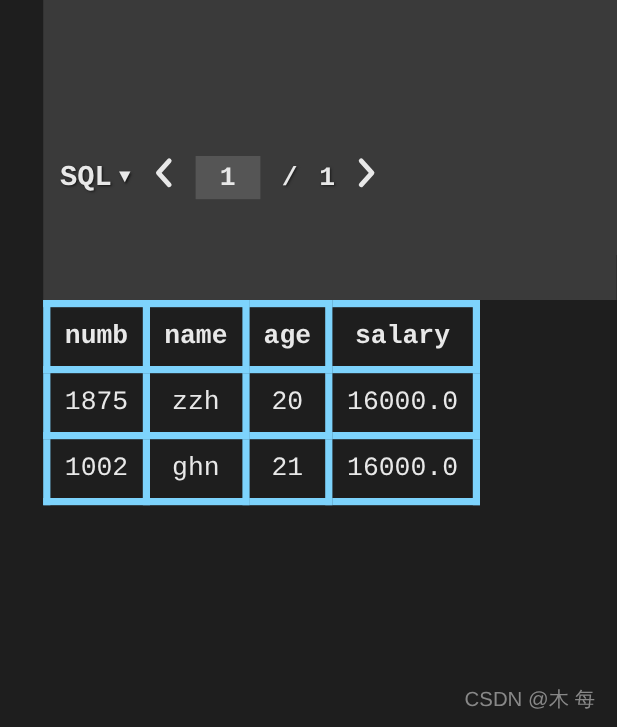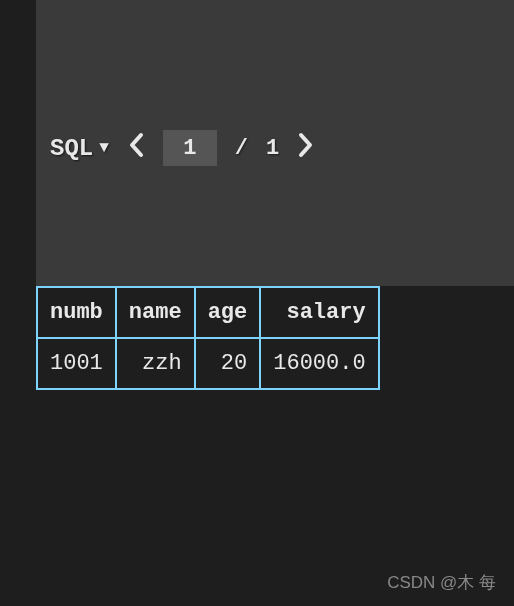--- a/index.html
+++ b/index.html
@@ -11,21 +11,21 @@
       background: #1e1e1e;
       font-family: 'Courier New', monospace;
       width: 514px;
       height: 606px;
       position: relative;
       overflow: hidden;
     }
     .toolbar {
       background: #3a3a3a;
       margin-left: 36px;
-      padding: 130px 0 120px 14px;
+      padding: 130px 0 84px 14px;
       display: flex;
       align-items: center;
       gap: 18px;
     }
     .sql-dropdown {
       color: #e8e8e8;
       font-weight: bold;
       font-size: 24px;
       text-shadow: 1px 1px 2px rgba(0,0,0,0.6);
       display: flex;
@@ -65,23 +65,23 @@
       margin-left: 10px;
     }
     .table-wrap {
       margin: 0 0 0 36px;
     }
     table {
       border-collapse: collapse;
       color: #e8e8e8;
     }
     th, td {
-      border: 2px solid #7dd3fc;
+      border: 6px solid #7dd3fc;
       padding: 12px 12px;
-      text-align: right;
+      text-align: center;
       font-size: 22px;
       font-family: 'Courier New', monospace;
     }
     th {
       font-weight: bold;
     }
     .watermark {
       position: absolute;
       bottom: 12px;
       right: 18px;
@@ -118,22 +118,28 @@
     <thead>
       <tr>
         <th>numb</th>
         <th>name</th>
         <th>age</th>
         <th>salary</th>
       </tr>
     </thead>
     <tbody>
       <tr>
-        <td>1001</td>
+        <td>1875</td>
         <td>zzh</td>
         <td>20</td>
+        <td>16000.0</td>
+      </tr>
+      <tr>
+        <td>1002</td>
+        <td>ghn</td>
+        <td>21</td>
         <td>16000.0</td>
       </tr>
     </tbody>
   </table>
 </div>
 
 <div class="watermark">CSDN @木 每</div>
 
 </body></html>

